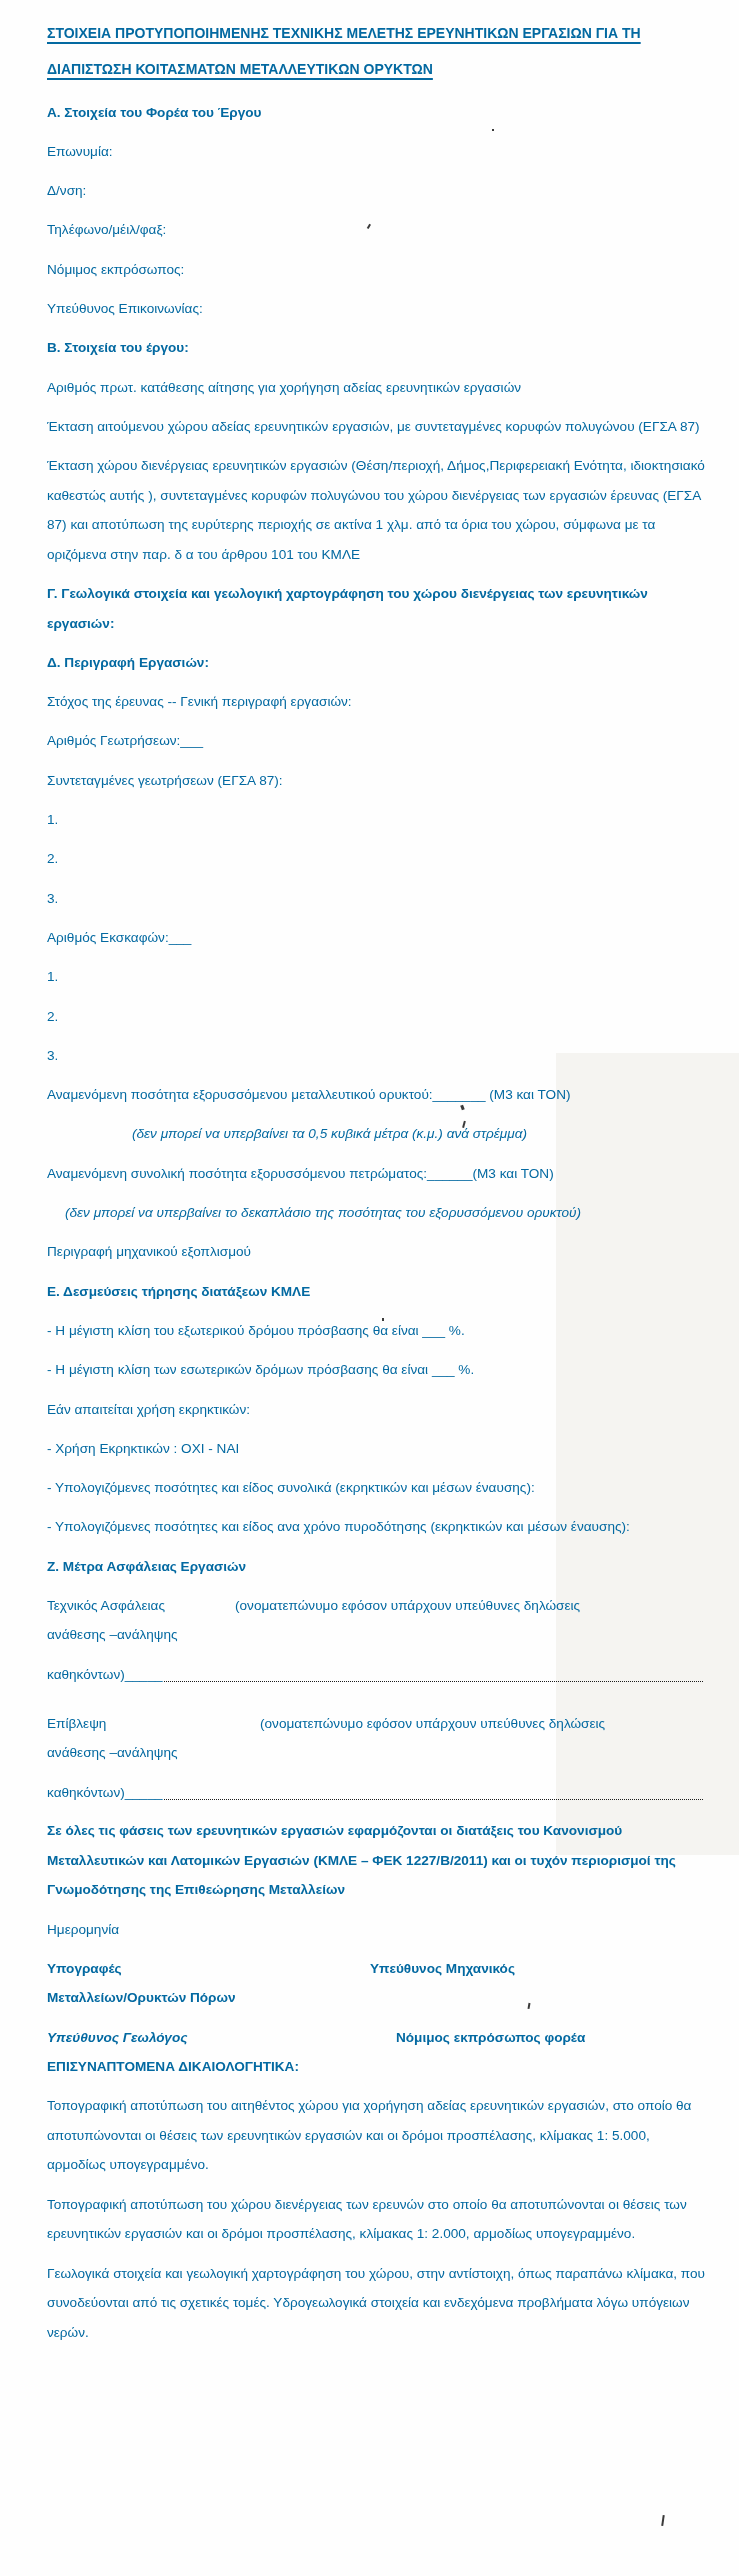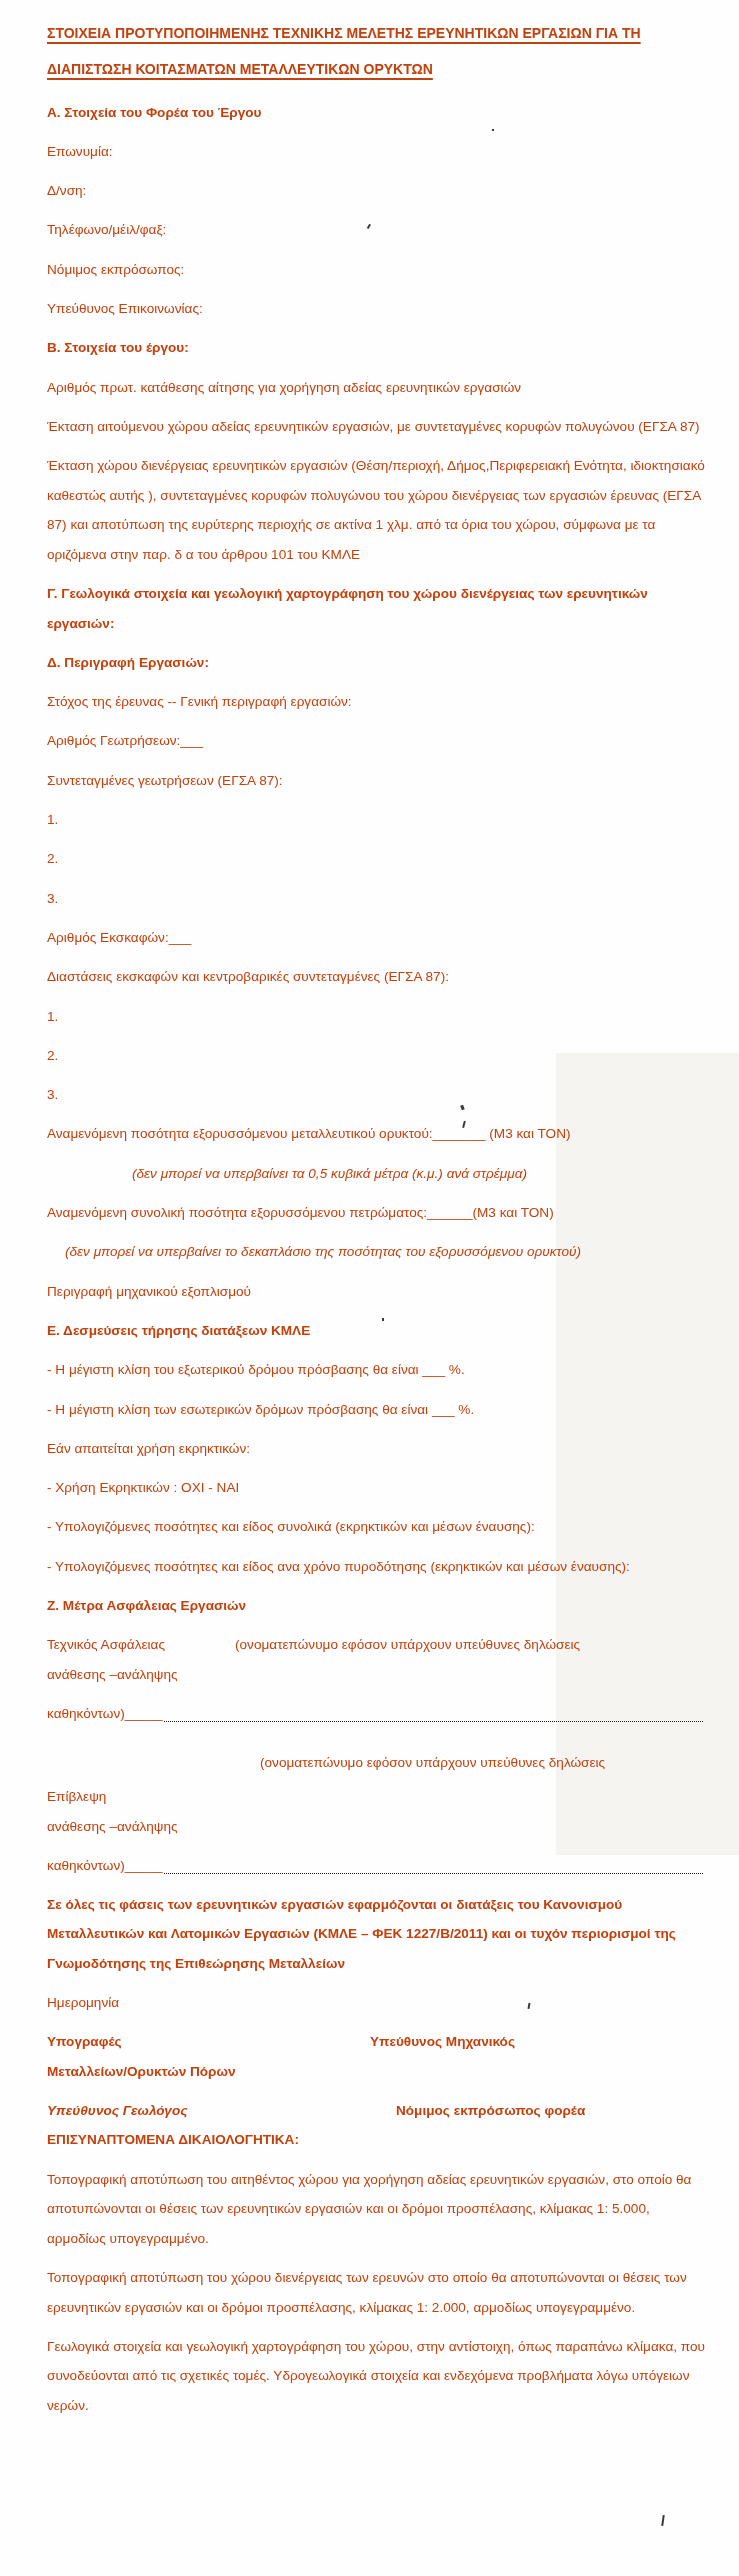--- a/index.html
+++ b/index.html
@@ -5,21 +5,21 @@
   html, body {
     margin: 0;
     padding: 0;
     background: #ffffff;
   }
   .page {
     position: relative;
     width: 739px;
     min-height: 2576px;
     background: #fefefe;
-    color: #c2410c;
+    color: #0369a1;
     font-family: "Liberation Sans", "DejaVu Sans", sans-serif;
     font-size: 13.6px;
     line-height: 29.5px;
     box-sizing: border-box;
     padding: 15px 28px 45px 47px;
     overflow: hidden;
   }
   .scan-strip {
     position: absolute;
     left: 556px;
@@ -104,21 +104,20 @@
     <p class="heading">Γ. Γεωλογικά στοιχεία και γεωλογική χαρτογράφηση του χώρου διενέργειας των ερευνητικών εργασιών:</p>
 
     <p class="heading">Δ. Περιγραφή Εργασιών:</p>
     <p>Στόχος της έρευνας -- Γενική περιγραφή εργασιών:</p>
     <p>Αριθμός Γεωτρήσεων:___</p>
     <p>Συντεταγμένες γεωτρήσεων (ΕΓΣΑ 87):</p>
     <p>1.</p>
     <p>2.</p>
     <p>3.</p>
     <p>Αριθμός Εκσκαφών:___</p>
-    <p>Διαστάσεις εκσκαφών και κεντροβαρικές συντεταγμένες (ΕΓΣΑ 87):</p>
     <p>1.</p>
     <p>2.</p>
     <p>3.</p>
     <p>Αναμενόμενη ποσότητα εξορυσσόμενου μεταλλευτικού ορυκτού:_______ (Μ3 και ΤΟΝ)</p>
     <p class="italic indent-lg">(δεν μπορεί να υπερβαίνει τα 0,5 κυβικά μέτρα (κ.μ.) ανά στρέμμα)</p>
     <p>Αναμενόμενη συνολική ποσότητα εξορυσσόμενου πετρώματος:______(Μ3 και ΤΟΝ)</p>
     <p class="italic indent-sm">(δεν μπορεί  να υπερβαίνει το δεκαπλάσιο της ποσότητας του εξορυσσόμενου ορυκτού)</p>
     <p>Περιγραφή μηχανικού εξοπλισμού</p>
 
     <p class="heading">Ε. Δεσμεύσεις τήρησης διατάξεων ΚΜΛΕ</p>
@@ -137,21 +136,21 @@
     </div>
     <p>ανάθεσης –ανάληψης</p>
     <div class="leader-row">
       <span>καθηκόντων)_____</span>
       <span class="leader"></span>
     </div>
 
     <div class="gap-md"></div>
 
     <div class="pair-row">
-      <span style="flex:0 0 213px;margin-top:34px;">Επίβλεψη</span>
+      <span style="flex:0 0 213px;">Επίβλεψη</span>
       <span>(ονοματεπώνυμο εφόσον υπάρχουν υπεύθυνες δηλώσεις</span>
     </div>
     <p>ανάθεσης –ανάληψης</p>
     <div class="leader-row">
       <span>καθηκόντων)_____</span>
       <span class="leader"></span>
     </div>
 
     <div class="gap-sm"></div>
 

